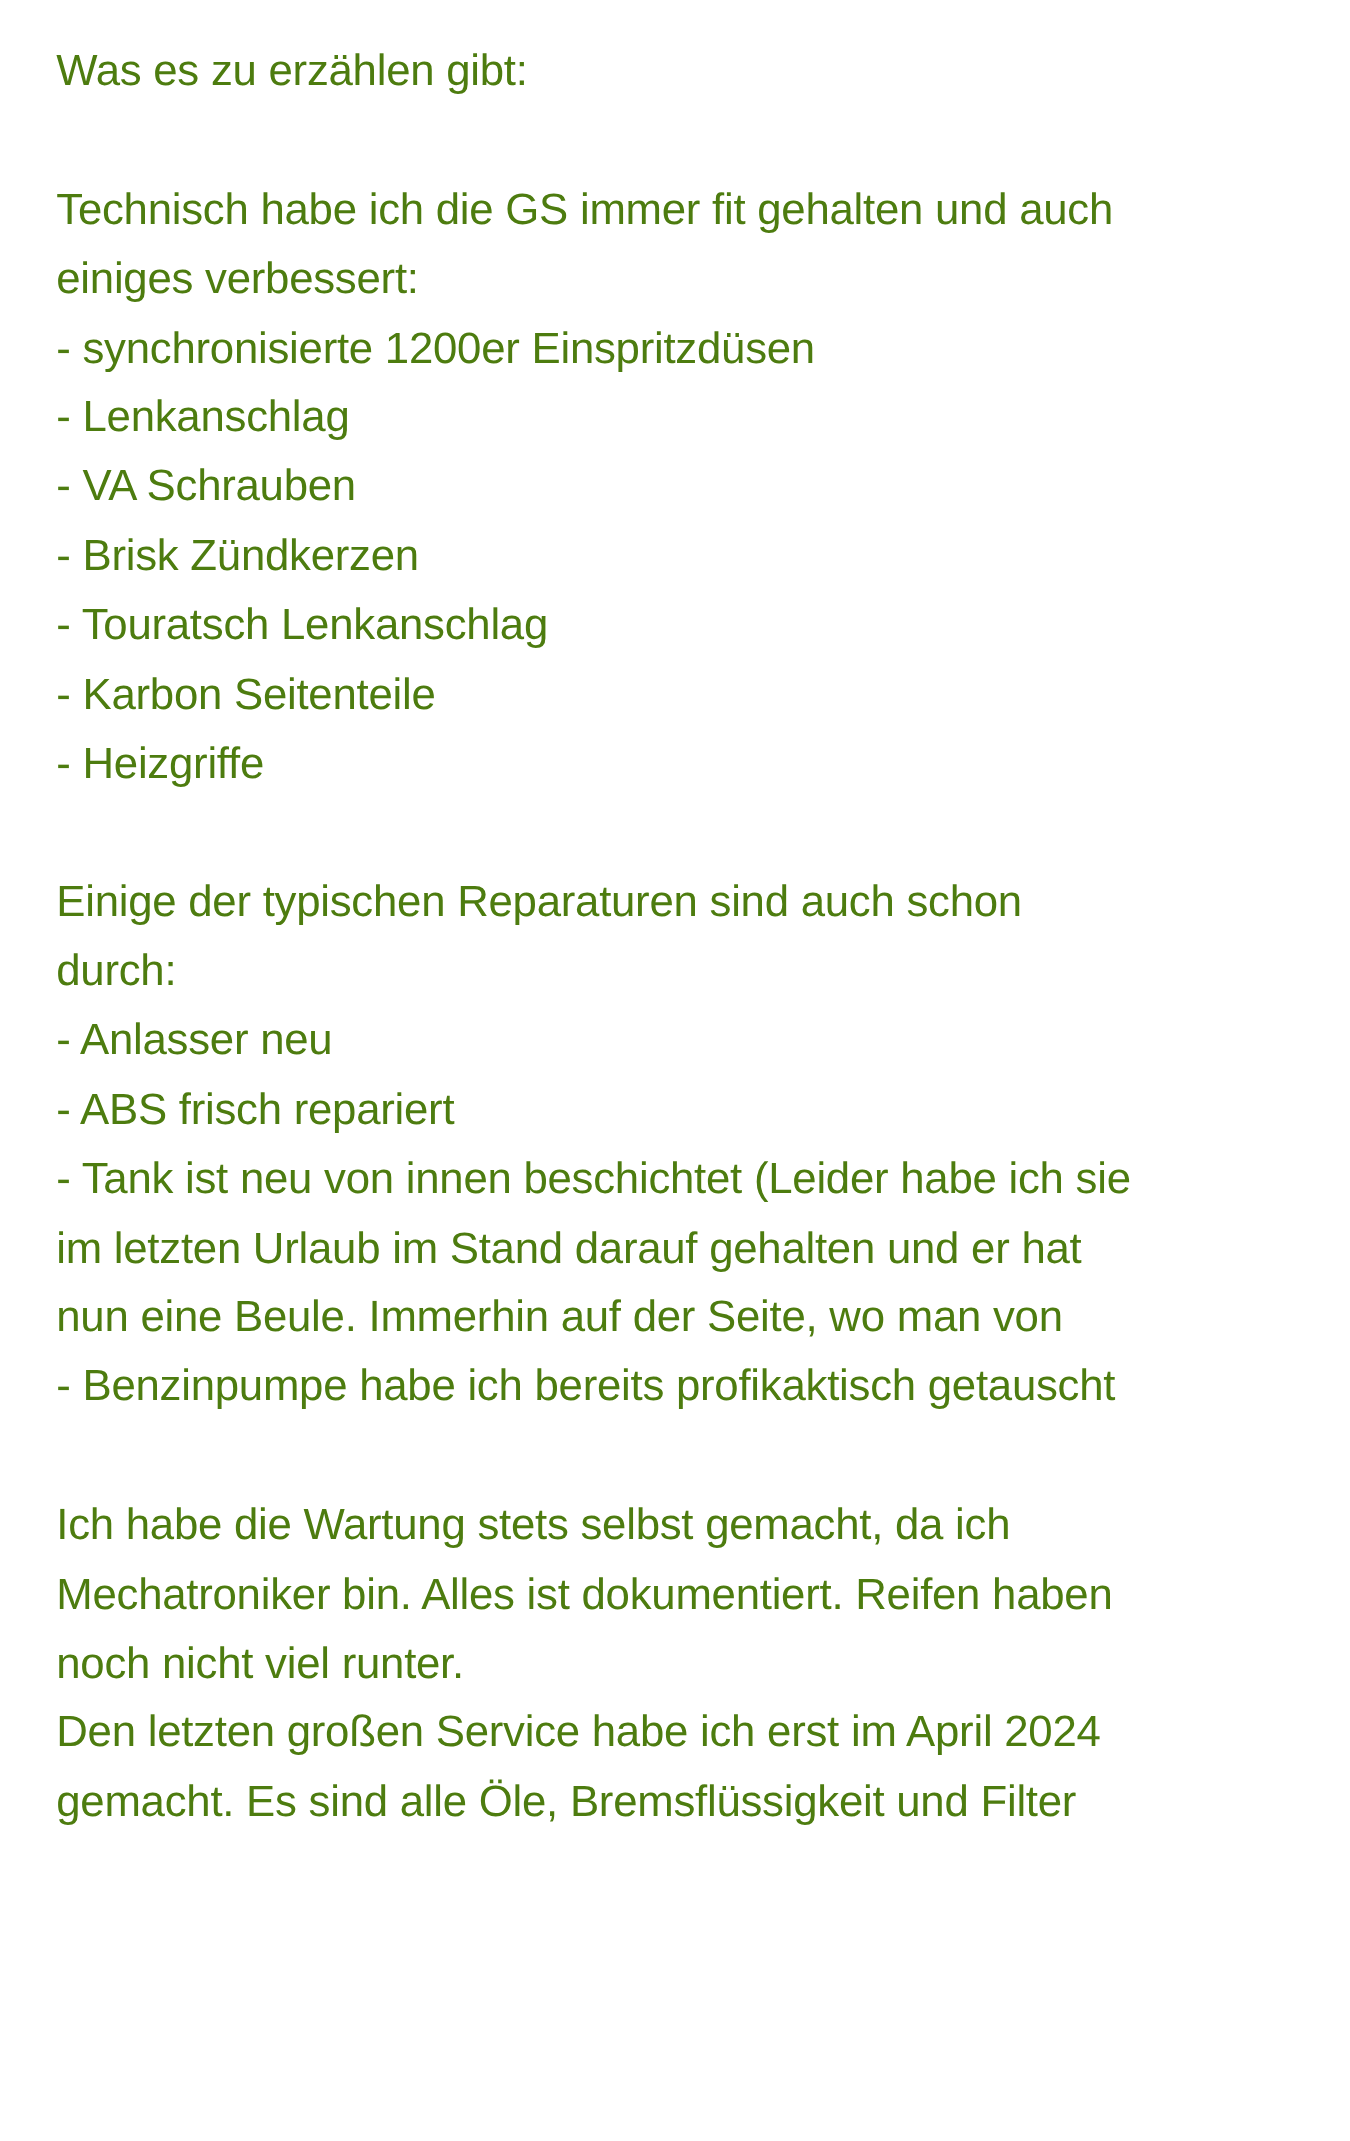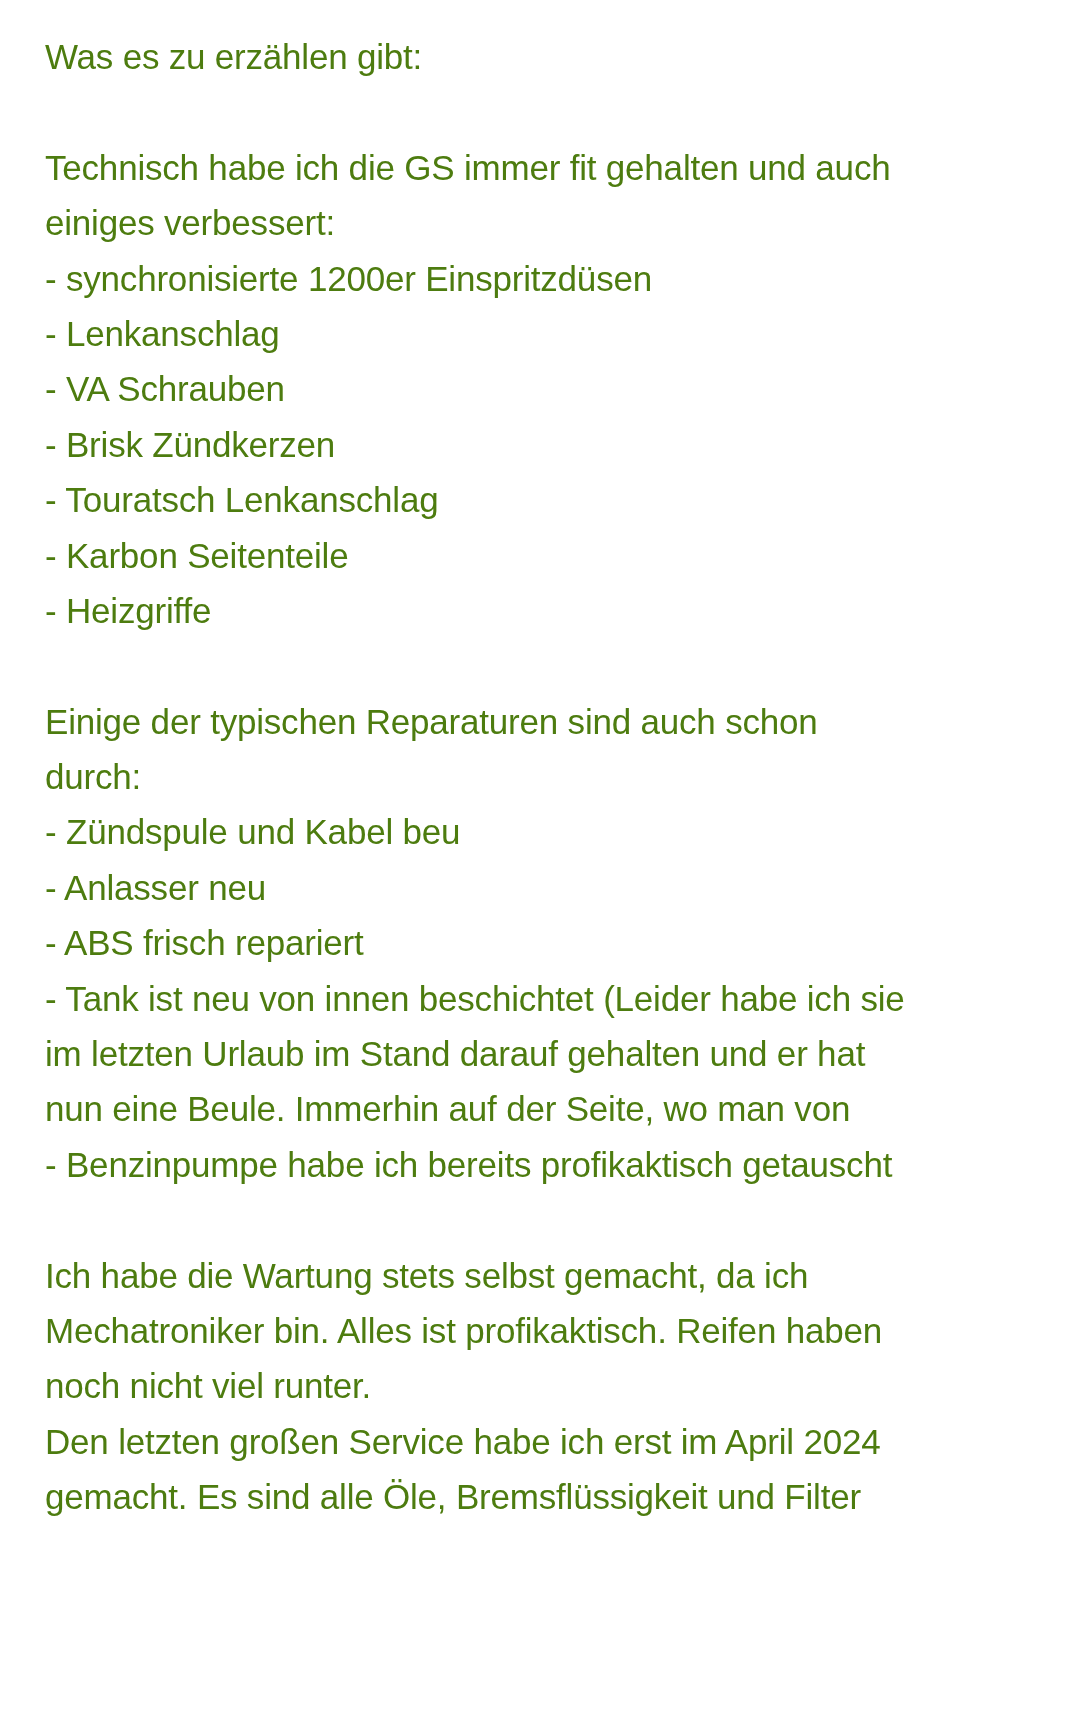--- a/index.html
+++ b/index.html
@@ -50,30 +50,29 @@
     <span class="line">- Brisk Zündkerzen</span>
     <span class="line">- Touratsch Lenkanschlag</span>
     <span class="line">- Karbon Seitenteile</span>
     <span class="line">- Heizgriffe</span>
   </div>
   <span class="blank"></span>
 
   <div>
     <span class="line">Einige der typischen Reparaturen sind auch schon</span>
     <span class="line">durch:</span>
-    <span class="line">- Zündspule und Kabel beu</span>
     <span class="line">- Anlasser neu</span>
     <span class="line">- ABS frisch repariert</span>
     <span class="line">- Tank ist neu von innen beschichtet (Leider habe ich sie</span>
     <span class="line">im letzten Urlaub im Stand darauf gehalten und er hat</span>
     <span class="line">nun eine Beule. Immerhin auf der Seite, wo man von</span>
     <span class="line">- Benzinpumpe habe ich bereits profikaktisch getauscht</span>
   </div>
   <span class="blank"></span>
 
   <div>
     <span class="line">Ich habe die Wartung stets selbst gemacht, da ich</span>
-    <span class="line">Mechatroniker bin. Alles ist profikaktisch. Reifen haben</span>
+    <span class="line">Mechatroniker bin. Alles ist dokumentiert. Reifen haben</span>
     <span class="line">noch nicht viel runter.</span>
     <span class="line">Den letzten großen Service habe ich erst im April 2024</span>
     <span class="line">gemacht. Es sind alle Öle, Bremsflüssigkeit und Filter</span>
   </div>
 </div>
 
 </body></html>

